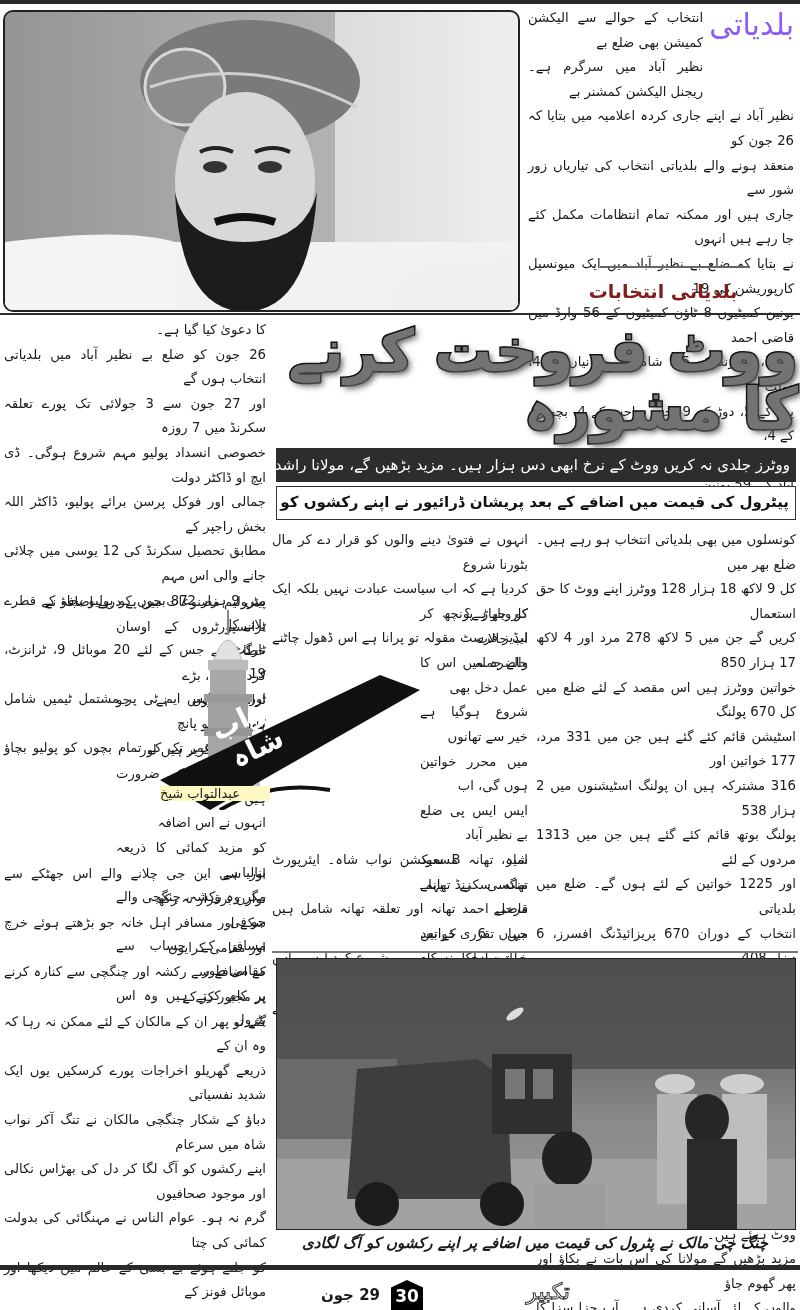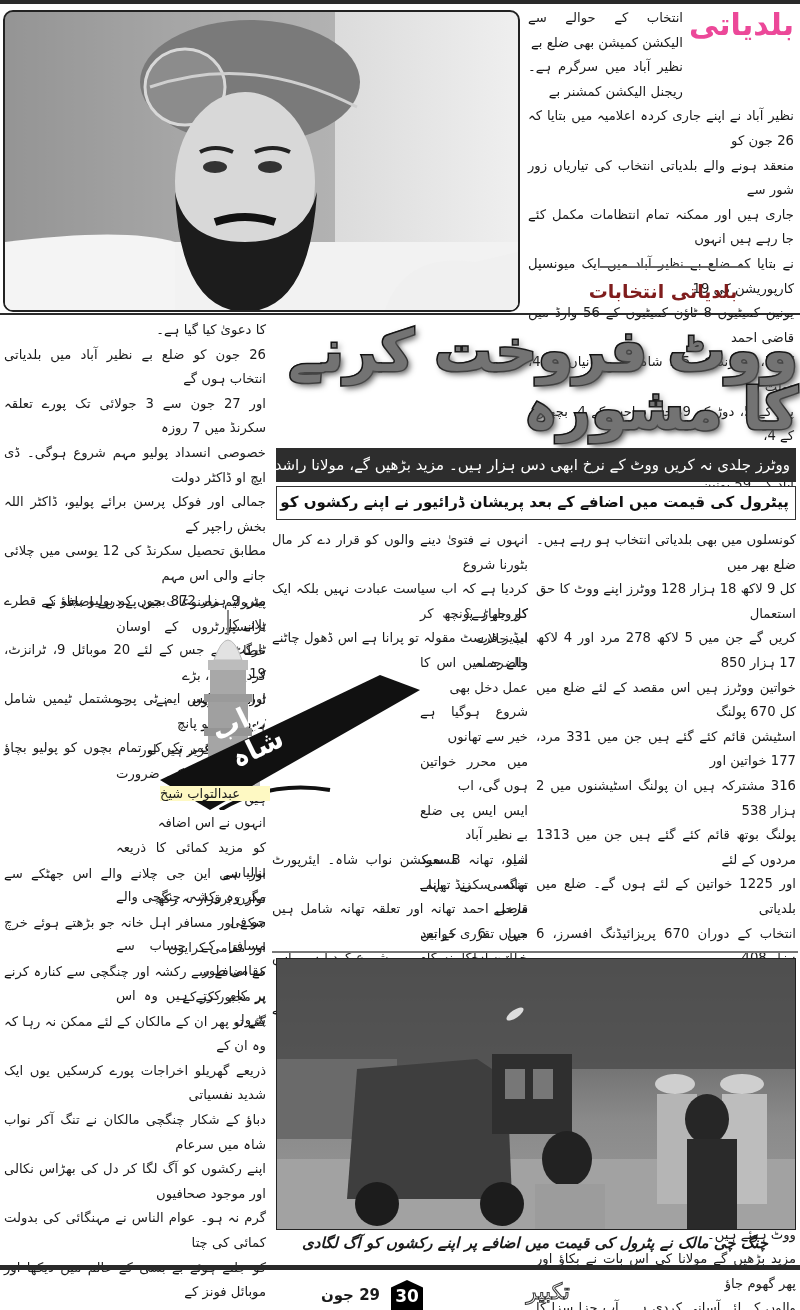--- a/index.html
+++ b/index.html
@@ -16,21 +16,21 @@
                   background: linear-gradient(180deg, #5a5a5a 0%, #6e6e6e 35%, #8a8a8a 60%, #9a9a9a 100%); }
   .divider { background: #2b2b2b; }
   .headline-box { left: 270px; top: 330px; width: 528px; height: 100px; display: flex; align-items: center; justify-content: center; }
   .headline { font-size: 58px; font-weight: bold; color: #737373; letter-spacing: 1px; line-height: 1;
               -webkit-text-stroke: 3px #111; paint-order: stroke fill;
               text-shadow: 3px 3px 6px #555, -1px -1px 0 #111; font-family: "DejaVu Sans", sans-serif; }
   .subhead-dark { left: 276px; top: 448px; width: 520px; height: 34px; background: #2d2d2d; color: #fff;
                   font-size: 15px; line-height: 34px; padding: 0 6px; box-sizing: border-box; direction: rtl; text-align: right; white-space: nowrap; overflow: hidden; }
   .subhead-light { left: 276px; top: 486px; width: 520px; height: 34px; border: 1.5px solid #333; background: #fff; color: #111;
                    font-size: 15px; font-weight: bold; line-height: 31px; padding: 0 6px; box-sizing: border-box; direction: rtl; text-align: right; white-space: nowrap; overflow: hidden; }
-  .kicker { font-size: 30px; font-weight: bold; line-height: 1; color: #ec4899; }
+  .kicker { font-size: 30px; font-weight: normal; line-height: 1; color: #8b5cf6; }
   .section-label { font-size: 19px; font-weight: bold; text-align: center; color: #7f1d1d; }
   .caption { font-size: 15px; font-weight: bold; text-align: center; direction: rtl; }
   .footer-rule { left: 0; top: 1265px; width: 800px; height: 5px; background: #2a2a2a; }
   .page-num { left: 391px; top: 1280px; width: 32px; height: 30px; background: #000000; color: #fff; font-weight: bold; font-size: 17px;
               text-align: center; line-height: 32px; clip-path: polygon(50% 0, 100% 25%, 100% 100%, 0 100%, 0 25%); }
   .footer-date { left: 280px; top: 1280px; width: 100px; font-size: 15px; font-weight: bold; direction: rtl; text-align: right; line-height: 30px; }
   .masthead { left: 430px; top: 1276px; width: 140px; font-size: 22px; color: #fff; -webkit-text-stroke: 1px #333; direction: rtl; text-align: right; line-height: 32px; font-family: "DejaVu Serif", serif; }
   .banner-svg { left: 150px; top: 650px; width: 270px; height: 160px; }
   .author { font-size: 13px; }
   .underline-rule { background: #666; }

